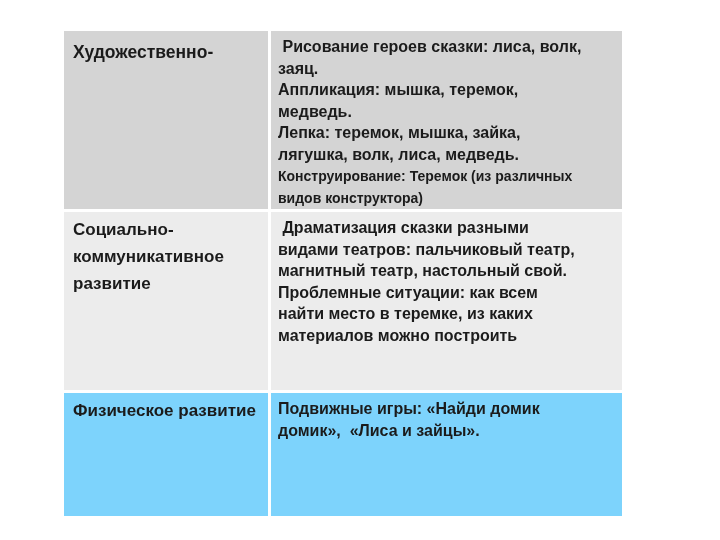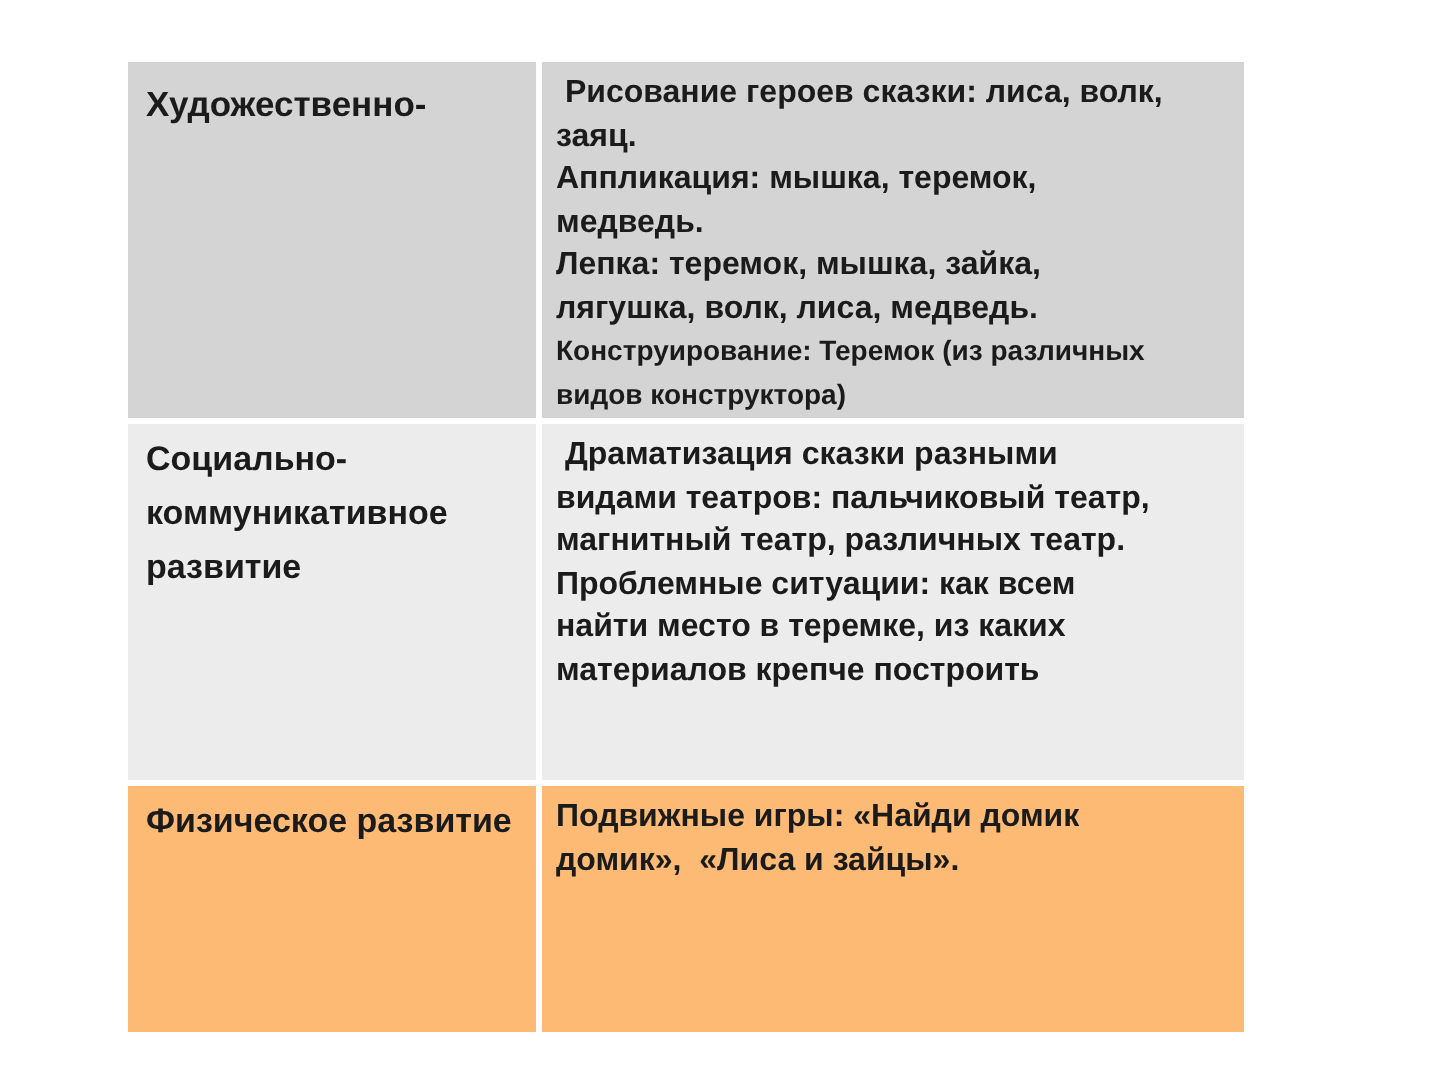--- a/index.html
+++ b/index.html
@@ -28,21 +28,21 @@
     grid-template-rows: 178px 178px 123px;
     gap: 3px;
     background: transparent;
   }
   .cell {
     box-sizing: border-box;
     overflow: hidden;
   }
   .row1 { background: #d4d4d4; }
   .row2 { background: #ececec; }
-  .row3 { background: #fdba74; }
+  .row3 { background: #7dd3fc; }
 
   .area-cell {
     padding: 4px 6px 0 9px;
   }
   .area-cell.big {
     font-size: 17.5px;
     line-height: 34px;
   }
   .area-cell.med {
     font-size: 17px;
@@ -101,26 +101,26 @@
 
     <div class="cell area-cell med row2">
       <div class="area-line">Социально-</div>
       <div class="area-line">коммуникативное</div>
       <div class="area-line">развитие</div>
     </div>
     <div class="cell act-cell row2">
       <p>
         <span class="act-line"> Драматизация сказки разными</span><br>
         <span class="act-line">видами театров: пальчиковый театр,</span><br>
-        <span class="act-line">магнитный театр, различных театр.</span>
+        <span class="act-line">магнитный театр, настольный свой.</span>
       </p>
       <p class="gap-before">
         <span class="act-line">Проблемные ситуации: как всем</span><br>
         <span class="act-line">найти место в теремке, из каких</span><br>
-        <span class="act-line">материалов крепче построить</span><br>
+        <span class="act-line">материалов можно построить</span><br>
       </p>
     </div>
 
     <div class="cell area-cell med row3">
       <div class="area-line">Физическое развитие</div>
     </div>
     <div class="cell act-cell row3">
       <p>
         <span class="act-line">Подвижные игры: «Найди домик</span><br>
         <span class="act-line">домик»,  «Лиса и зайцы».</span>

